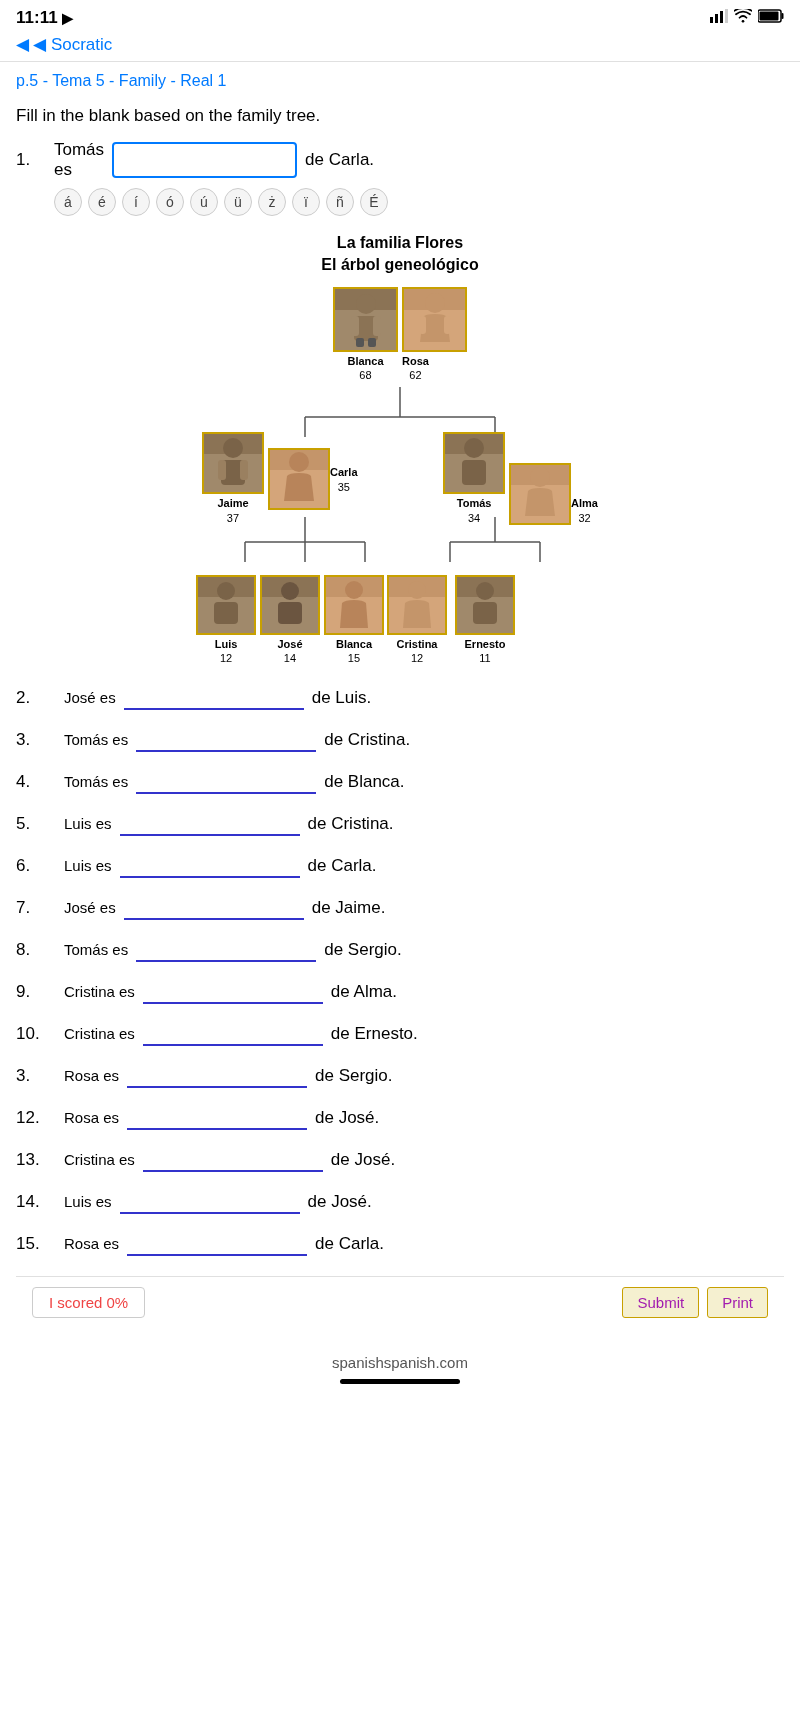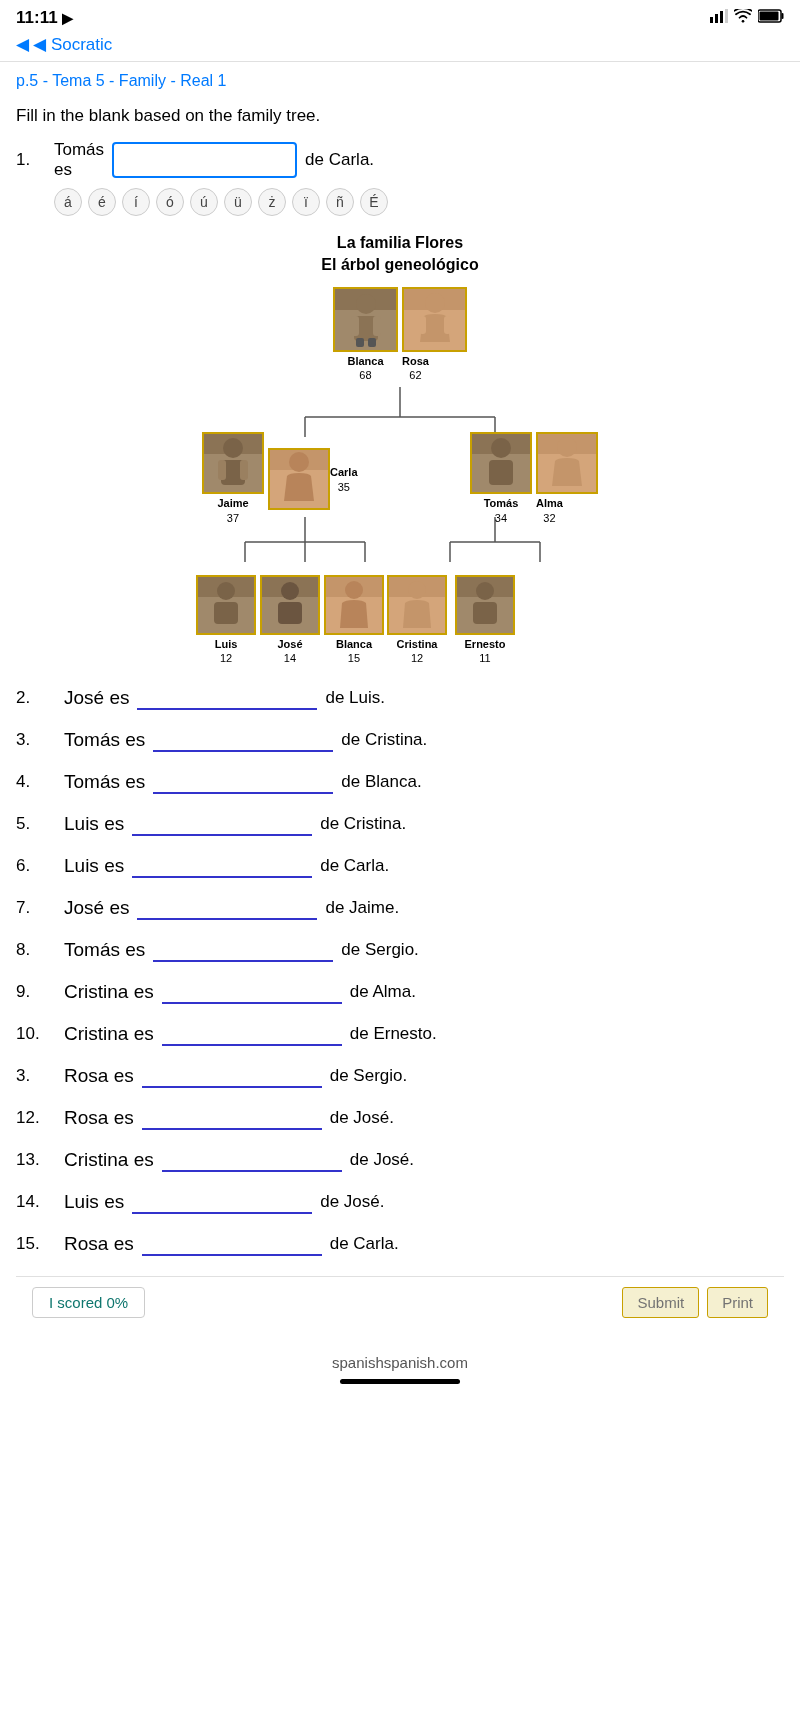--- a/index.html
+++ b/index.html
@@ -168,21 +168,21 @@
       display: flex;
       align-items: center;
       gap: 8px;
       margin-bottom: 18px;
     }
     .q-num {
       min-width: 40px;
       font-size: 17px;
     }
     .q-before {
-      font-size: 19px;
+      font-size: 15px;
       white-space: nowrap;
     }
     .q-after {
       font-size: 17px;
       white-space: nowrap;
     }
 
     
     .bottom-bar {
       display: flex;
@@ -190,33 +190,33 @@
       justify-content: flex-end;
       padding: 10px 16px;
       gap: 8px;
       border-top: 1px solid #e0e0e0;
       margin-top: 20px;
     }
     .score-display {
       border: 1px solid #ccc;
       border-radius: 4px;
       padding: 6px 16px;
-      color: #0f766e;
+      color: #ef4444;
       font-size: 15px;
       background: #fff;
       margin-right: auto;
     }
     .action-btn {
       border: 1px solid #c8a000;
       border-radius: 3px;
       padding: 6px 14px;
       background: #f5f0d0;
       font-size: 15px;
       cursor: pointer;
-      color: #737373;
+      color: #a21caf;
     }
 
     
     .footer {
       text-align: center;
       padding: 16px;
       font-size: 15px;
       color: #555;
     }
     .home-indicator {
@@ -437,21 +437,21 @@
                     <circle cx="20" cy="12" r="10" fill="#7A6348"></circle>
                     <rect x="8" y="24" width="24" height="25" rx="4" fill="#7A6348"></rect>
                   </svg>
               </div>
             </div>
             <div class="person-label">
               <div style="font-weight:600;">Tomás</div>
               <div>34</div>
             </div>
           </div>
-          <div style="display:flex; flex-direction:column; align-items:flex-start; margin:0 2px;">
+          <div style="display:flex; flex-direction:row; align-items:flex-end; margin:0 2px;">
             <div class="person-photo" style="width:62px;height:62px;">
               <div class="silhouette-female">
                 <svg width="40" height="55" viewBox="0 0 40 55">
                     <circle cx="20" cy="11" r="10" fill="#C4956A"></circle>
                     <path d="M8 25 Q10 22 20 22 Q30 22 32 25 L35 50 H5 Z" fill="#C4956A"></path>
                   </svg>
               </div>
             </div>
             <div class="person-label">
               <div style="font-weight:600;">Alma</div>

